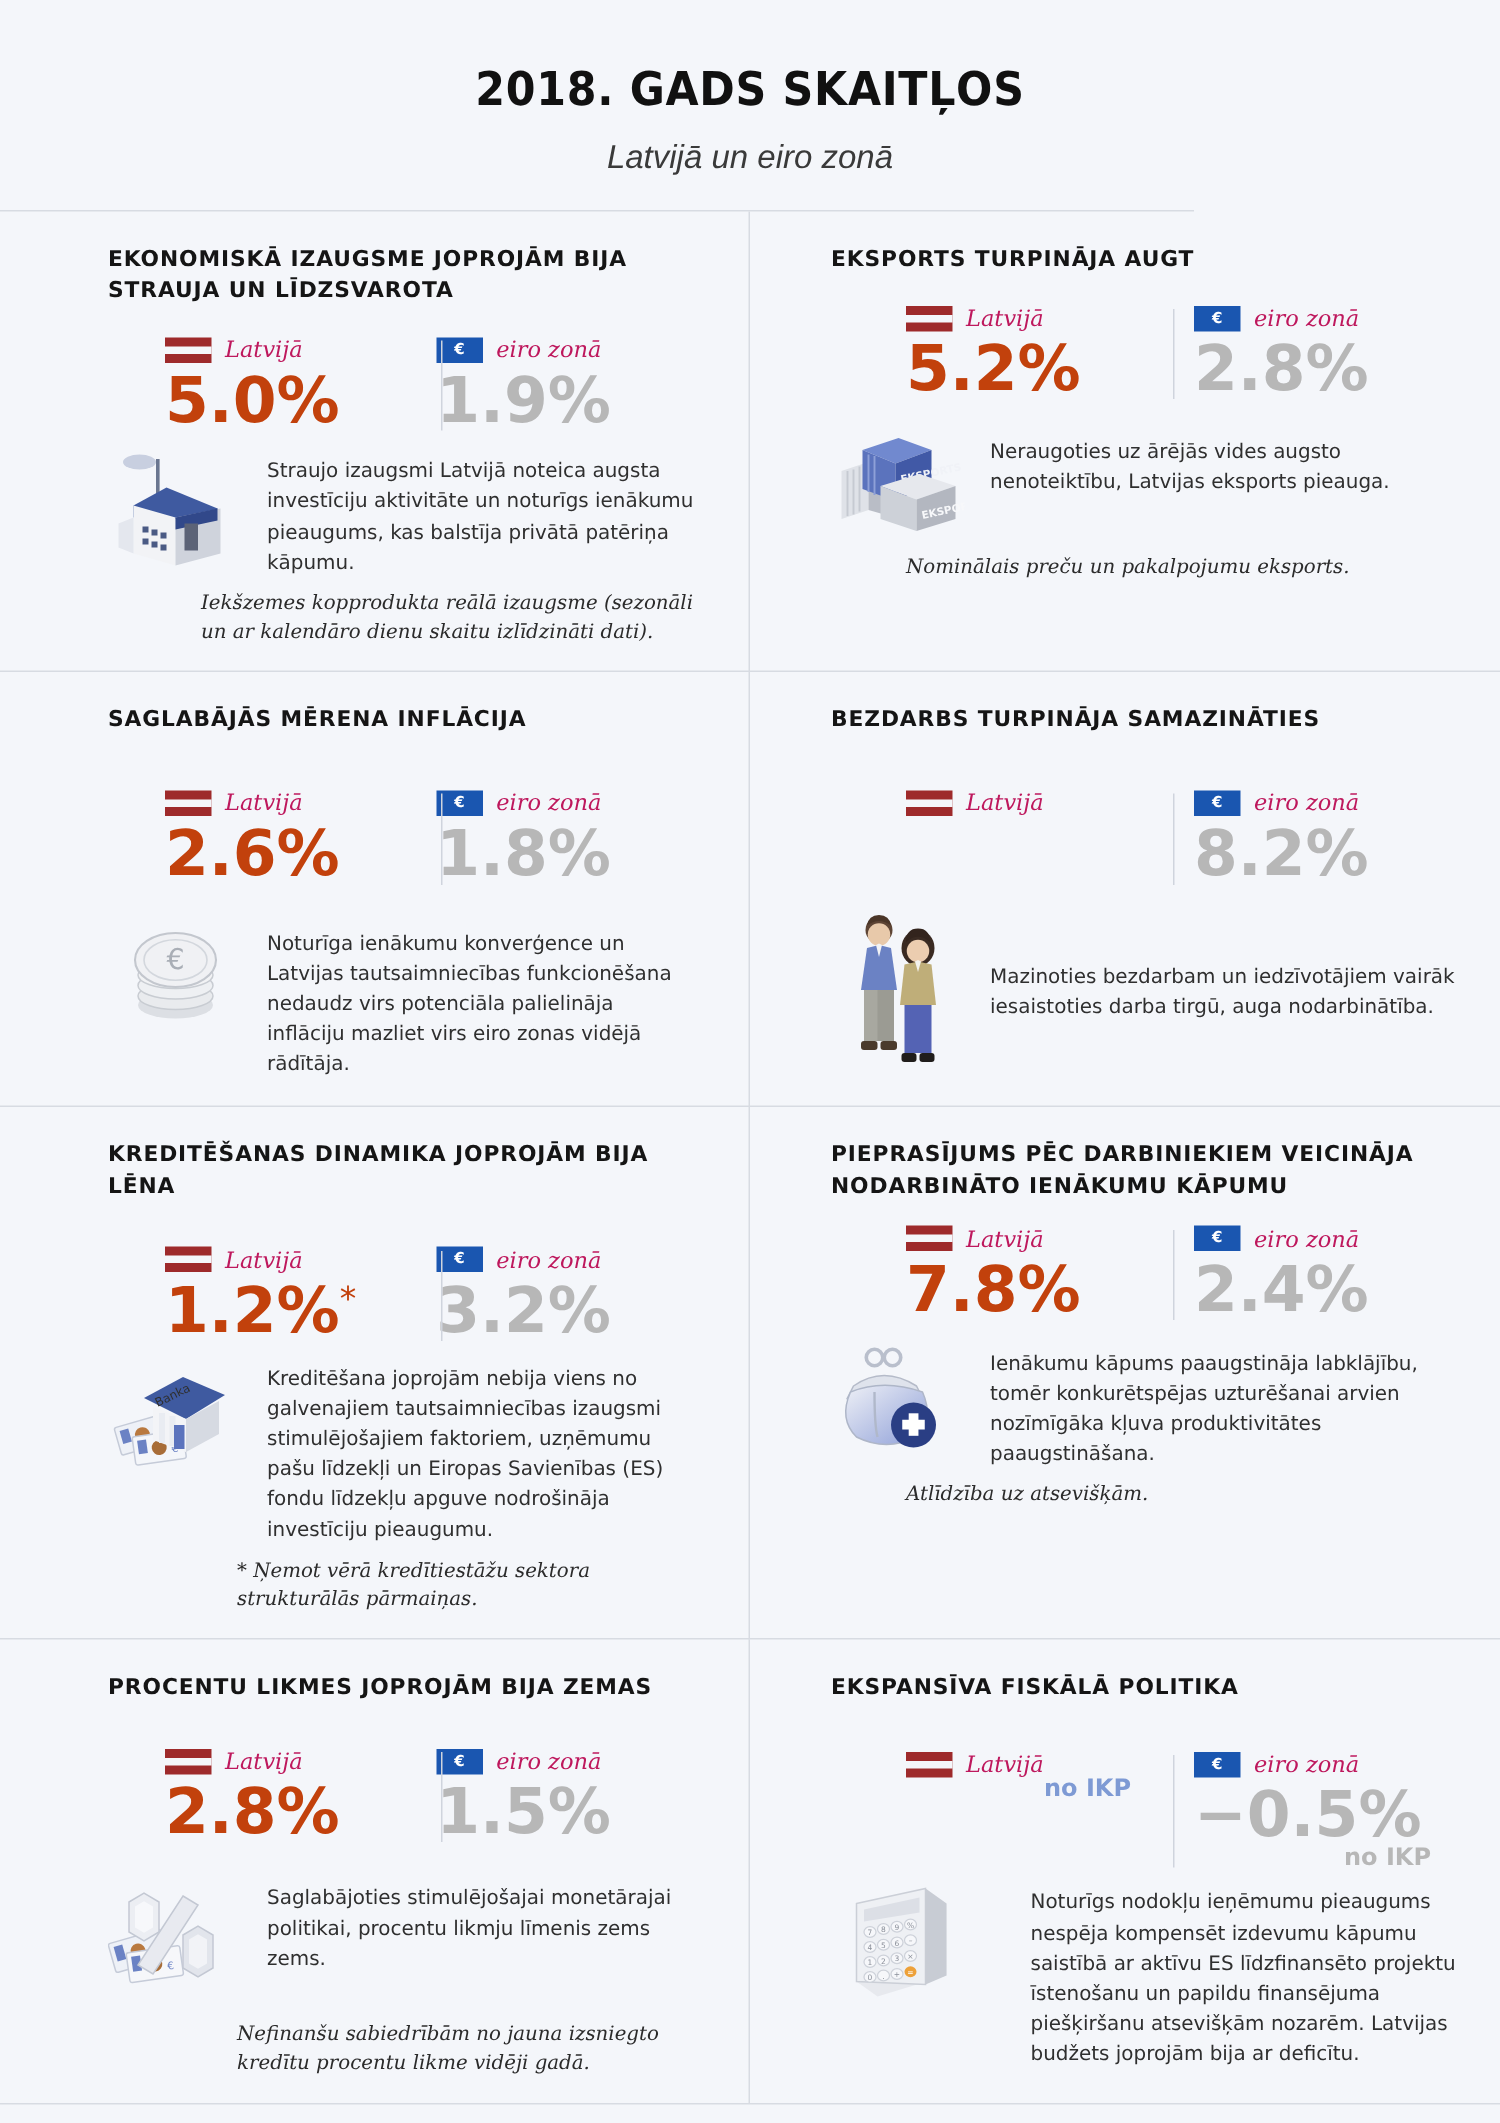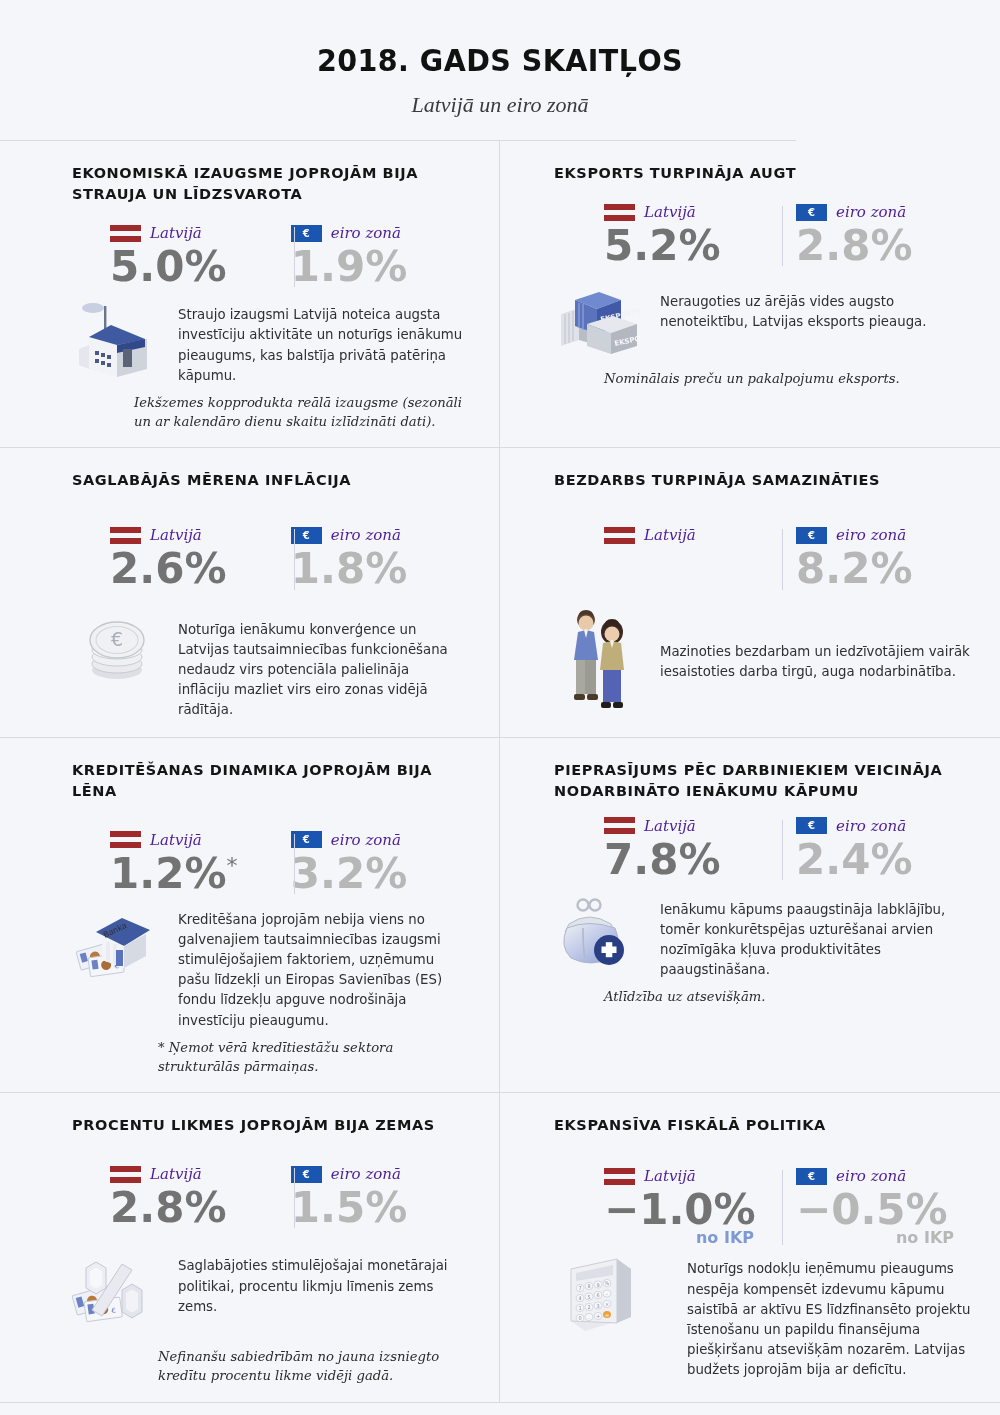--- a/index.html
+++ b/index.html
@@ -17,21 +17,21 @@
   .title {
     font-family: "DejaVu Sans", "Liberation Sans", sans-serif;
     font-weight: bold;
     font-size: 31px;
     letter-spacing: 0.5px;
     color: #111;
     transform: scaleX(0.92);
     margin: 0 0 14px 0;
   }
   .subtitle {
-    font-family: Liberation Serif, serif;
+    font-family: Liberation Sans, sans-serif;
     font-style: italic;
     font-size: 22px;
     color: #3a3a3a;
     margin: 0;
   }
 
   
   .grid {
     width: 796px;
     border-top: 1px solid #d7dbe2;
@@ -75,28 +75,28 @@
     content: ""; position: absolute; left: 0; right: 0; top: 6px;
     height: 5px; background: #f4f6fa;
   }
   .flag-eu {
     width: 31px; height: 17px; background: #1a56b0; flex: none;
     color: #fff; font-size: 10px; line-height: 17px; text-align: center;
     font-weight: bold;
   }
   .region {
     font-family: "DejaVu Serif", "Liberation Serif", serif;
-    font-style: italic; font-size: 15px; color: #4c1d95; white-space: nowrap;
+    font-style: italic; font-size: 15px; color: #be185d; white-space: nowrap;
   }
   .value {
     font-weight: bold; font-size: 42px; line-height: 1.05;
     margin-top: 2px; white-space: nowrap;
   }
   .value .star { font-size: 22px; vertical-align: super; font-weight: normal; }
-  .lv .value { color: #737373; }
+  .lv .value { color: #c2410c; }
   .eu .value { color: #b7b7b7; }
   .sub-gdp {
     font-size: 16px; font-weight: bold; text-align: right;
     margin-top: -4px; padding-right: 6px;
   }
   .lv .sub-gdp { color: #7e9ad4; }
   .eu .sub-gdp { color: #b7b7b7; }
   .divider-v {
     position: absolute; top: 4px; bottom: 2px; width: 1px;
     background: #cfd4dd;
@@ -457,21 +457,20 @@
 
   <div class="panel right">
     <h2 class="p-title">EKSPANSĪVA FISKĀLĀ POLITIKA</h2>
     <div class="stats" style="margin-top:30px;">
       <div class="divider-v"></div>
       <div class="stat lv">
         <div class="stat-head">
           <span class="flag-lv"></span>
           <span class="region">Latvijā</span>
         </div>
-        <div class="value">−1.0%</div>
         <div class="sub-gdp">no IKP</div>
       </div>
       <div class="stat eu">
         <div class="stat-head">
           <span class="flag-eu">€</span>
           <span class="region">eiro zonā</span>
         </div>
         <div class="value">−0.5%</div>
         <div class="sub-gdp">no IKP</div>
       </div>

